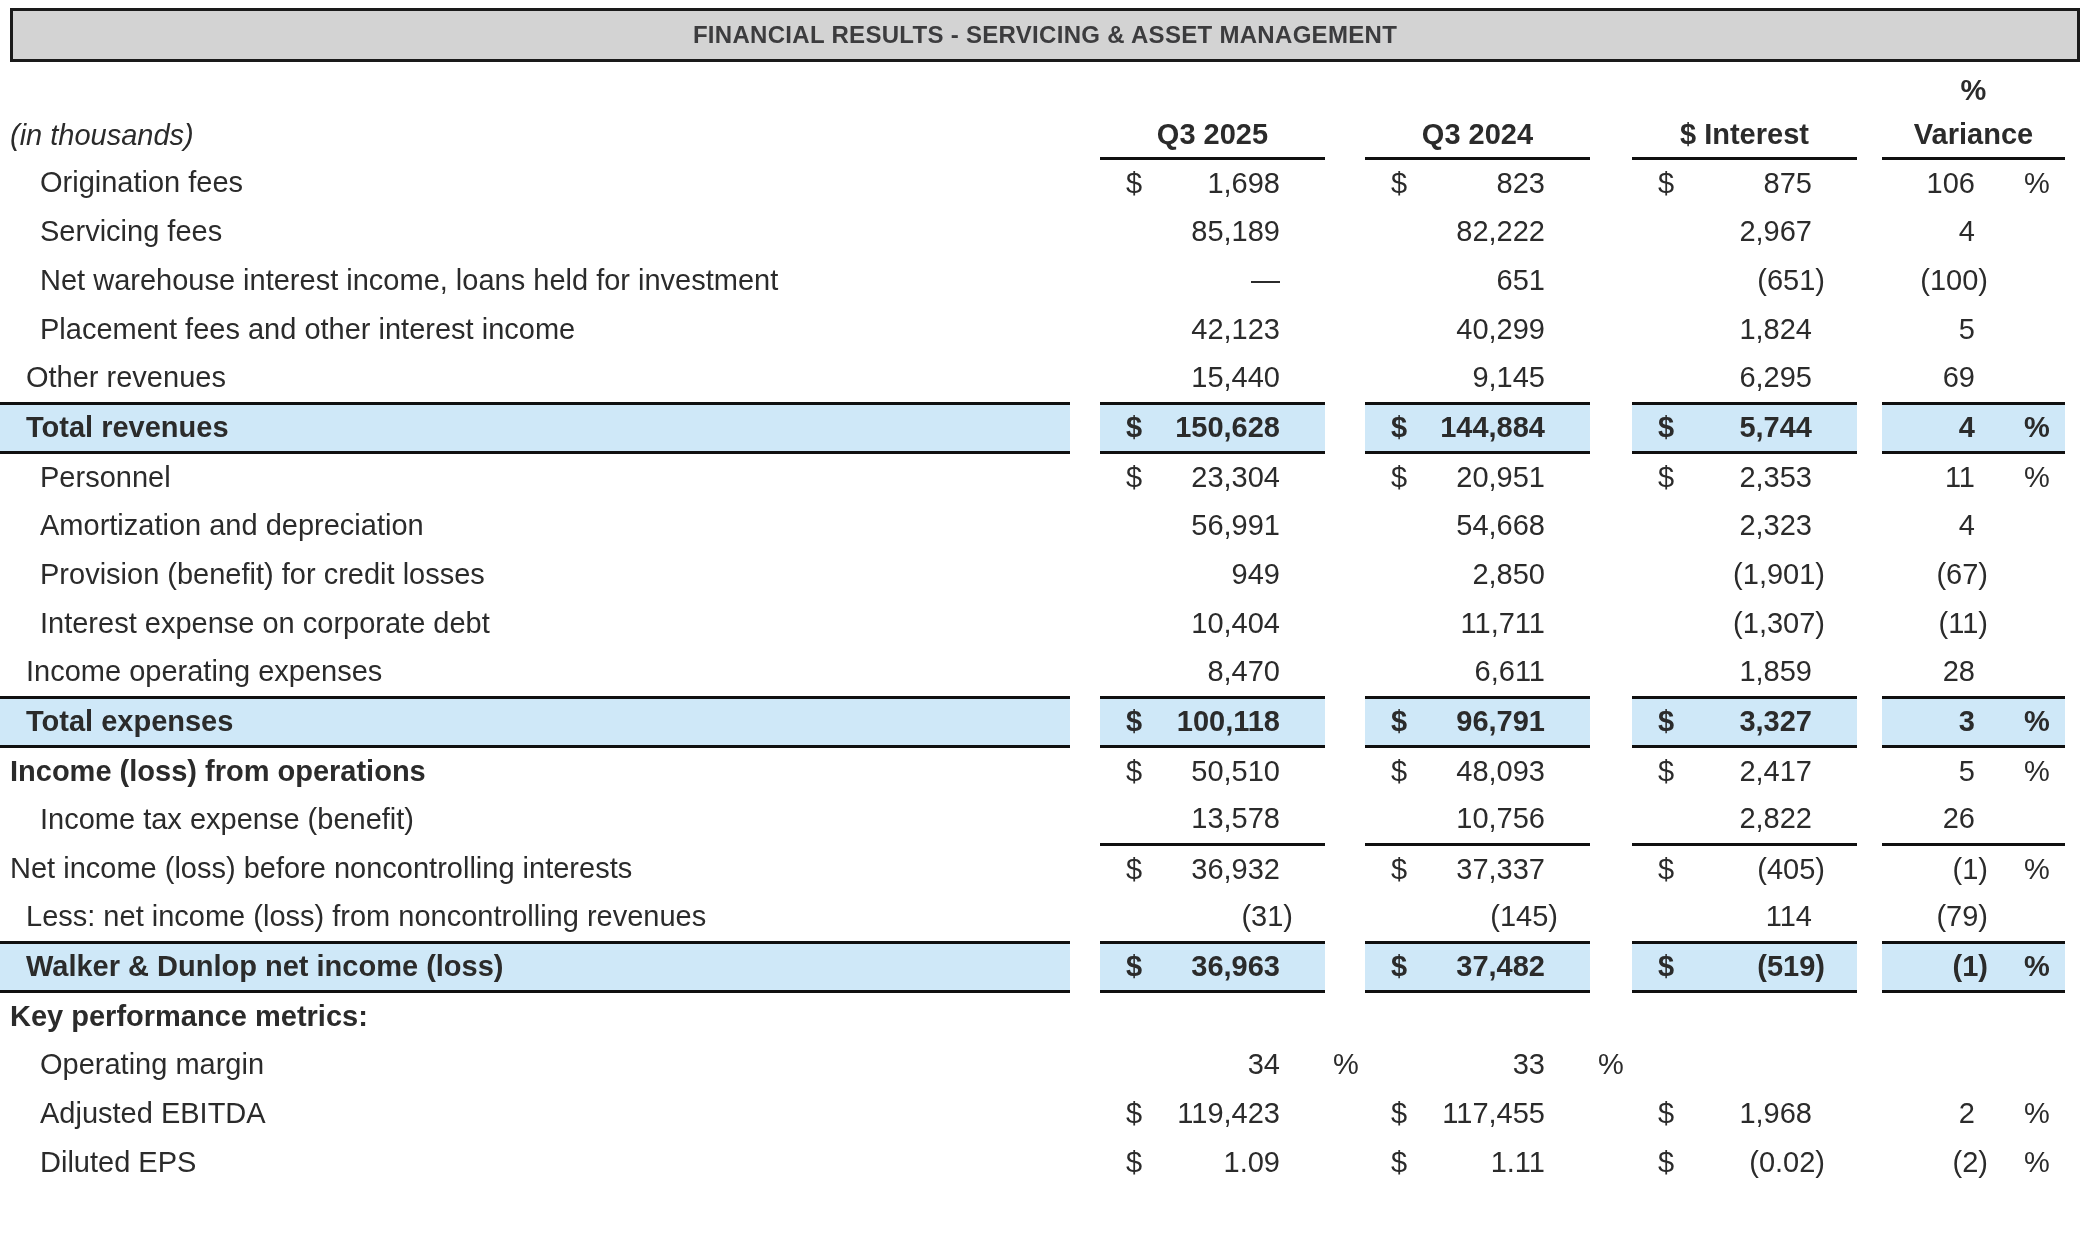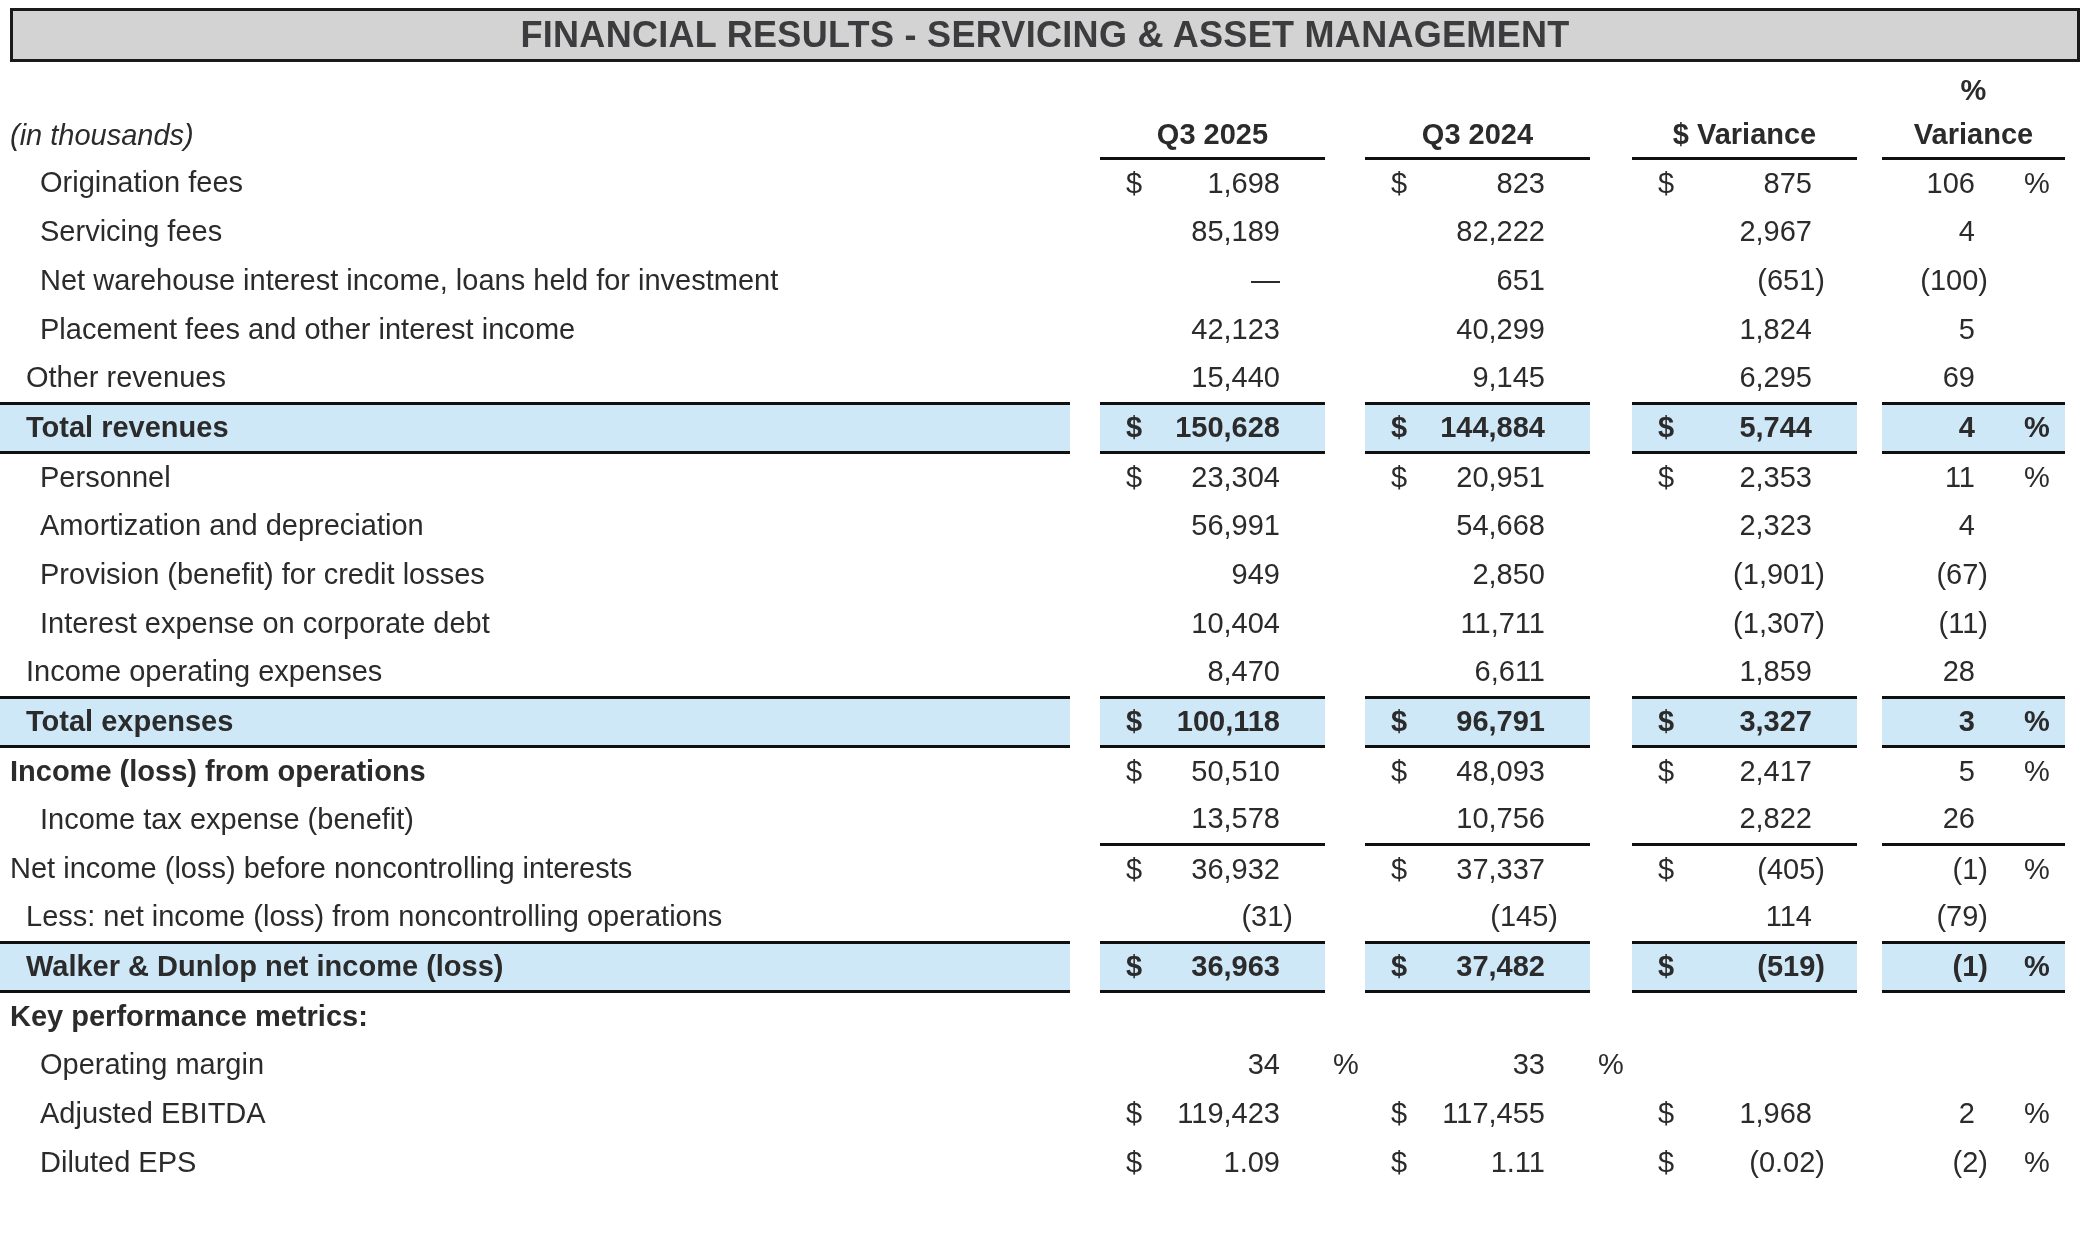--- a/index.html
+++ b/index.html
@@ -20,21 +20,21 @@
   .page{padding-top:8px;}
   .title-bar{
     margin:0 10px 6px 10px;
     height:54px;
     background:var(--titlebg);
     border:3px solid #1a1a1a;
     display:flex;align-items:center;justify-content:center;
   }
   .title-bar .t{
     font-weight:bold;
-    font-size:36px;
+    font-size:24px;
     color:#3c3c3e;
     letter-spacing:.3px;
   }
   table.fin{
     width:2065px;
     table-layout:fixed;
     border-collapse:collapse;
     font-size:29px;
   }
   td{
@@ -98,21 +98,21 @@
         <td></td>
         <td colspan="2" class="ch">%</td>
       </tr>
       <tr>
         <td class="lab units">(in thousands)</td>
         <td></td>
         <td colspan="2" class="ch hr">Q3 2025</td>
         <td></td>
         <td colspan="2" class="ch hr">Q3 2024</td>
         <td></td>
-        <td colspan="2" class="ch hr">$ Variance</td>
+        <td colspan="2" class="ch hr">$ Interest</td>
         <td></td>
         <td colspan="2" class="ch hr">Variance</td>
       </tr>
     </thead>
     <tbody>
         <tr class="item">
           <td class="lab ind">Origination fees</td>
           <td class="gap"></td>
           <td class="d g">$</td>
           <td class="v g">1,698<span class="pp"></span></td>
@@ -330,21 +330,21 @@
           <td class="d g">$</td>
           <td class="v g">37,337<span class="pp"></span></td>
           <td class="sfx"></td>
           <td class="d g">$</td>
           <td class="v g">(405)</td>
           <td class="gap"></td>
           <td class="v g">(1)</td>
           <td class="pf g">%</td>
         </tr>
         <tr class="item rule-full">
-          <td class="lab ind">Less: net income (loss) from noncontrolling operations</td>
+          <td class="lab ind">Less: net income (loss) from noncontrolling revenues</td>
           <td class="gap"></td>
           <td class="d g"></td>
           <td class="v g">(31)</td>
           <td class="sfx"></td>
           <td class="d g"></td>
           <td class="v g">(145)</td>
           <td class="sfx"></td>
           <td class="d g"></td>
           <td class="v g">114<span class="pp"></span></td>
           <td class="gap"></td>

